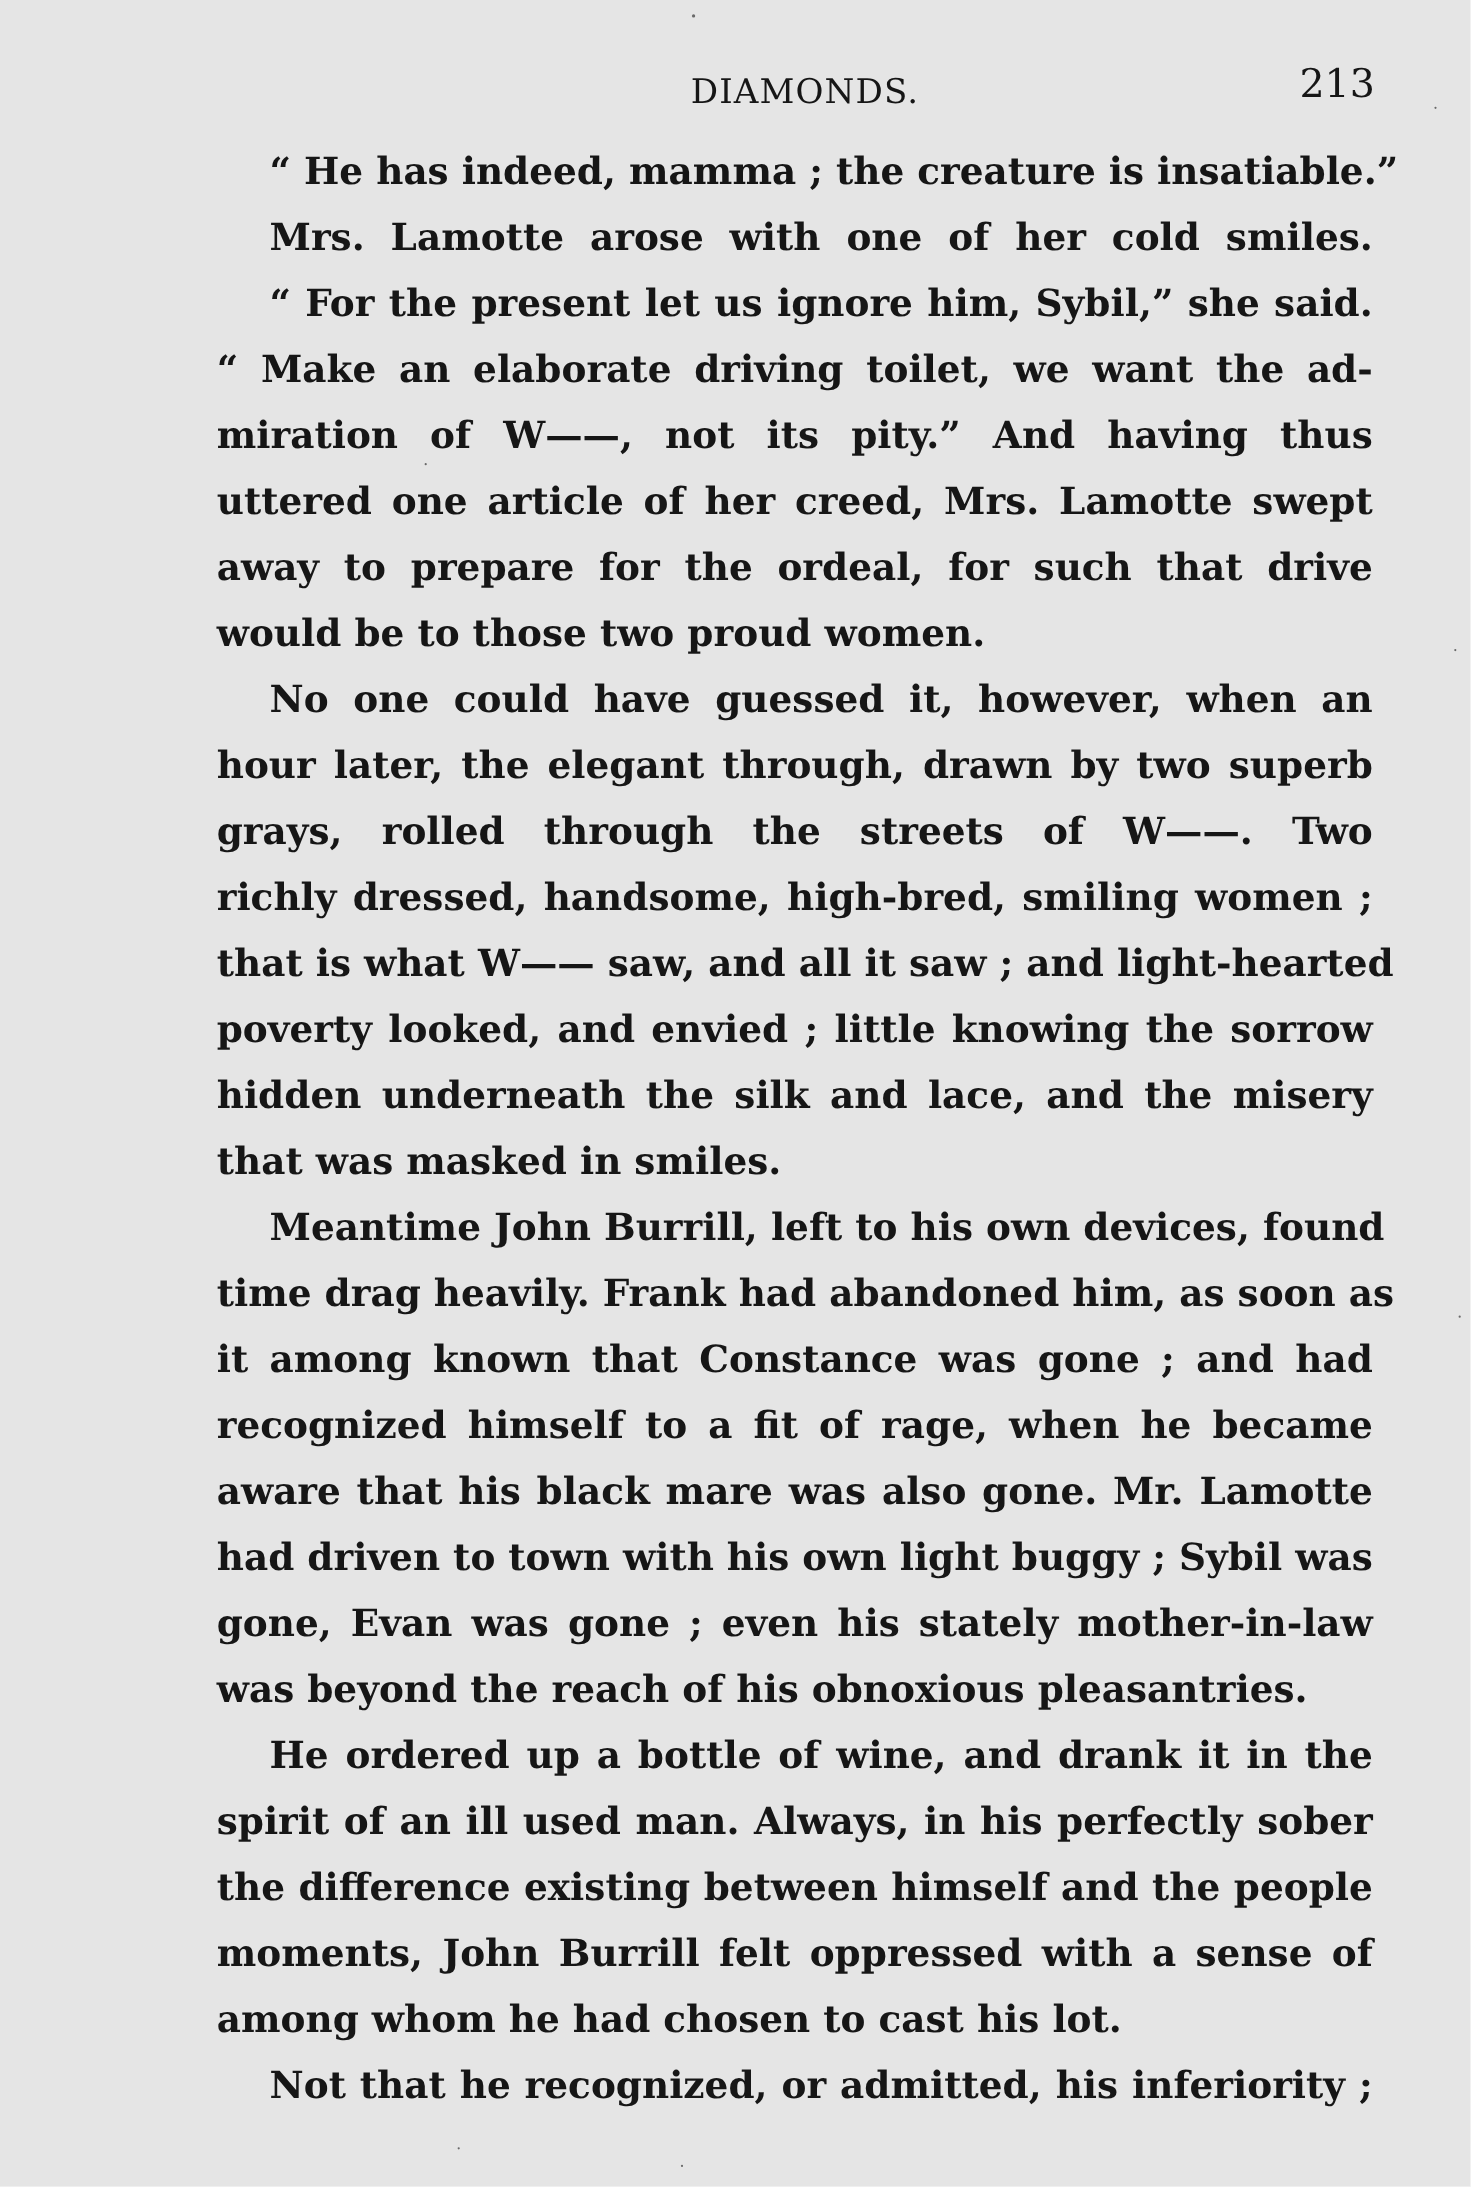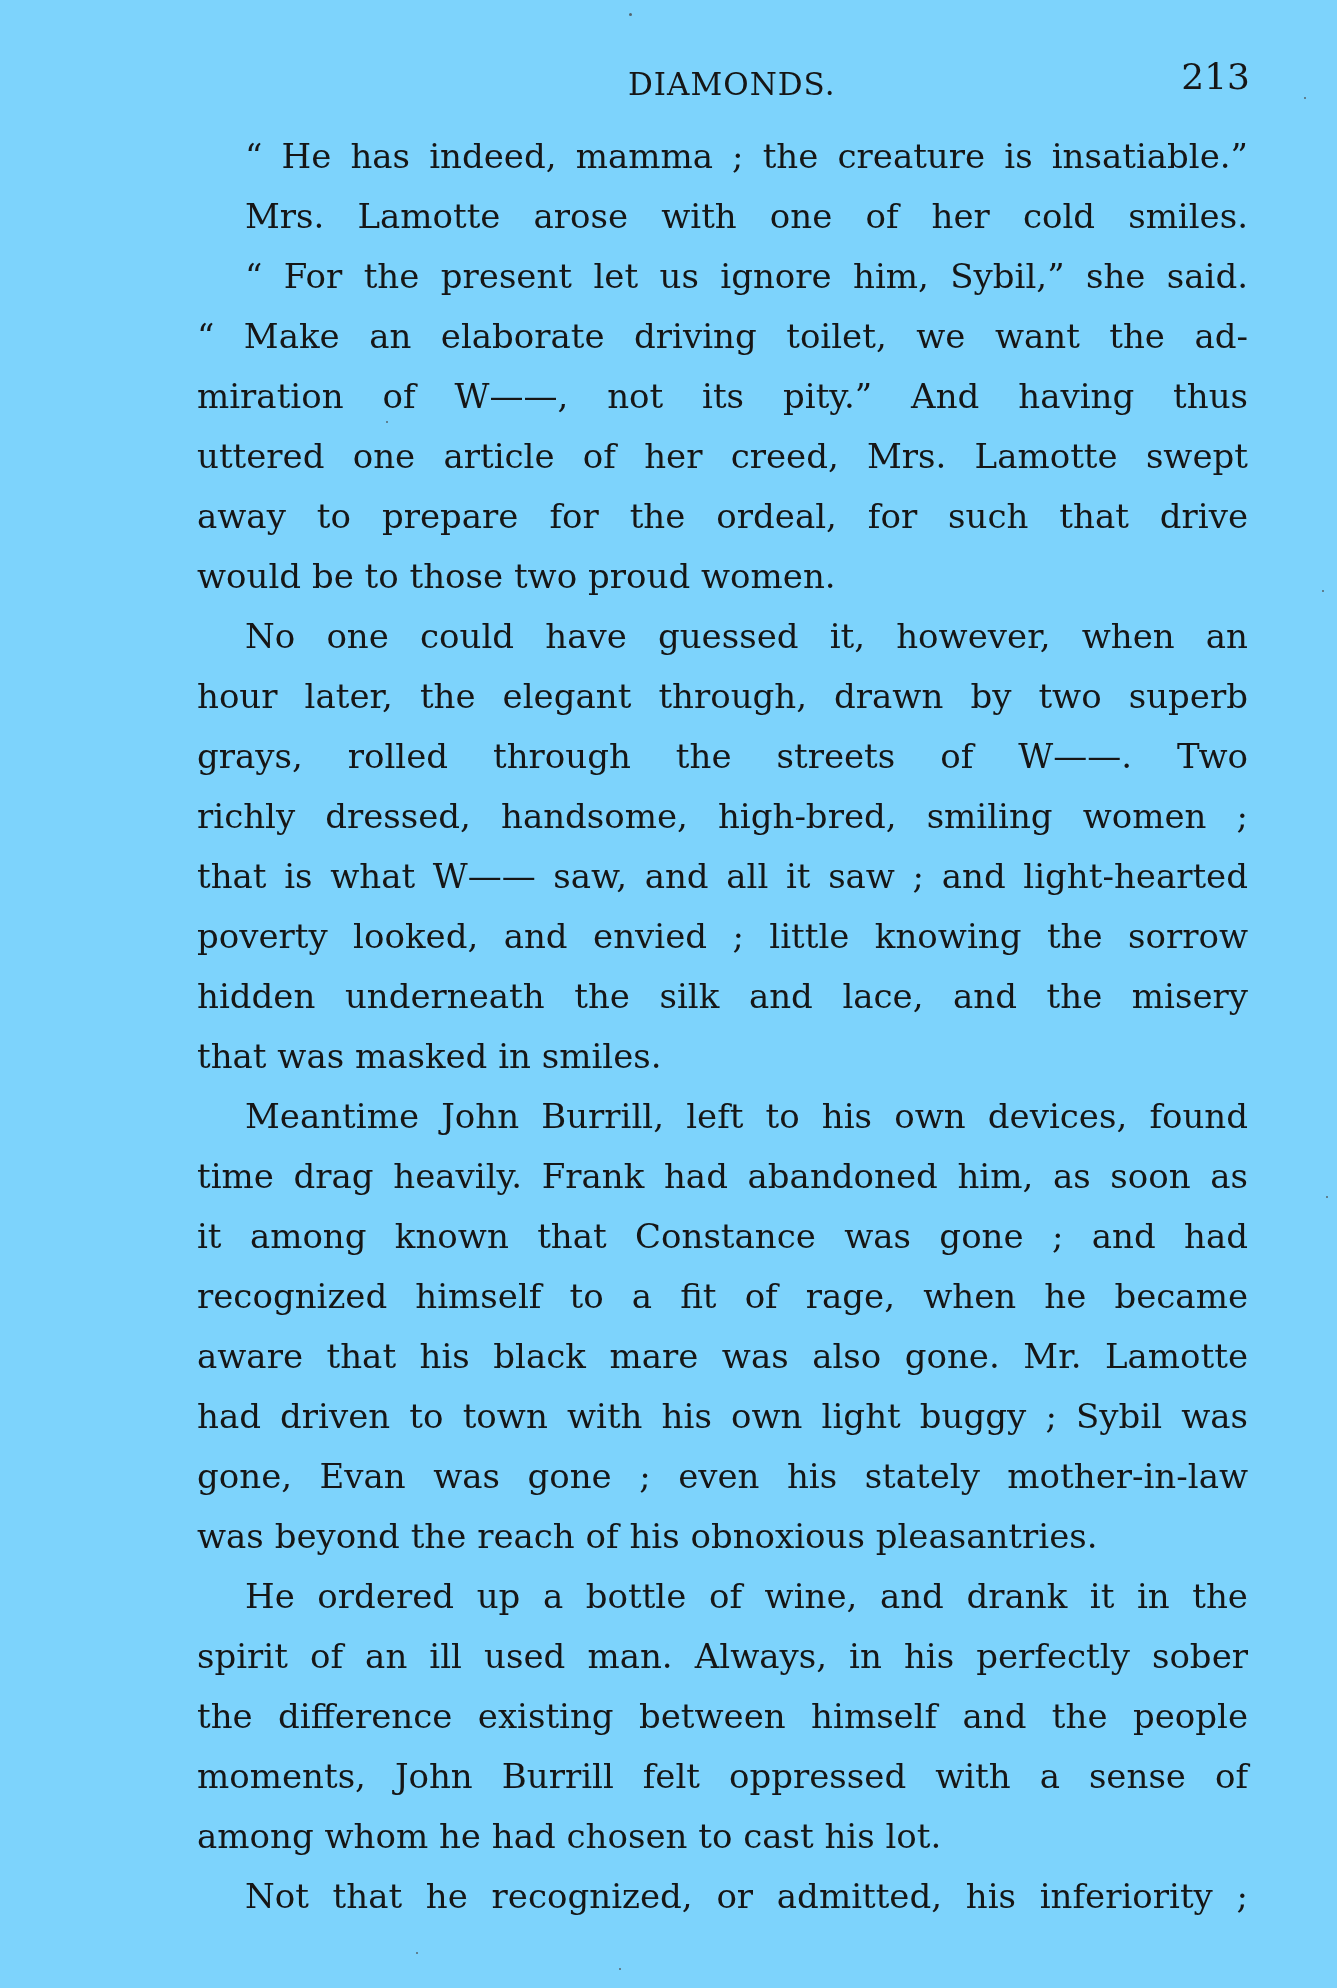--- a/index.html
+++ b/index.html
@@ -1,20 +1,20 @@
 <!DOCTYPE html>
 <html><head>
 <meta charset="utf-8">
 <style>
   html, body { margin: 0; padding: 0; background: #ffffff; }
   .page {
     position: relative;
     width: 1337px;
     height: 1988px;
-    background: #7dd3fc;
+    background: #e5e5e5;
     overflow: hidden;
     font-family: "DejaVu Serif", "Liberation Serif", serif;
     color: #161616;
   }
   
   .header { position: absolute; top: 0; left: 0; width: 100%; height: 110px; }
   .running-title {
     position: absolute;
     left: 628px;
     top: 66px;
@@ -28,20 +28,21 @@
     top: 56px;
     font-size: 36px;
     white-space: nowrap;
   }
   
   .text-block {
     position: absolute;
     left: 197px;
     top: 126px;
     width: 1051px;
+    font-weight: bold;
   }
   .line {
     height: 60px;
     line-height: 60px;
     font-size: 34px;
     text-align: justify;
     text-align-last: justify;
     overflow: visible;
     white-space: nowrap;
   }

